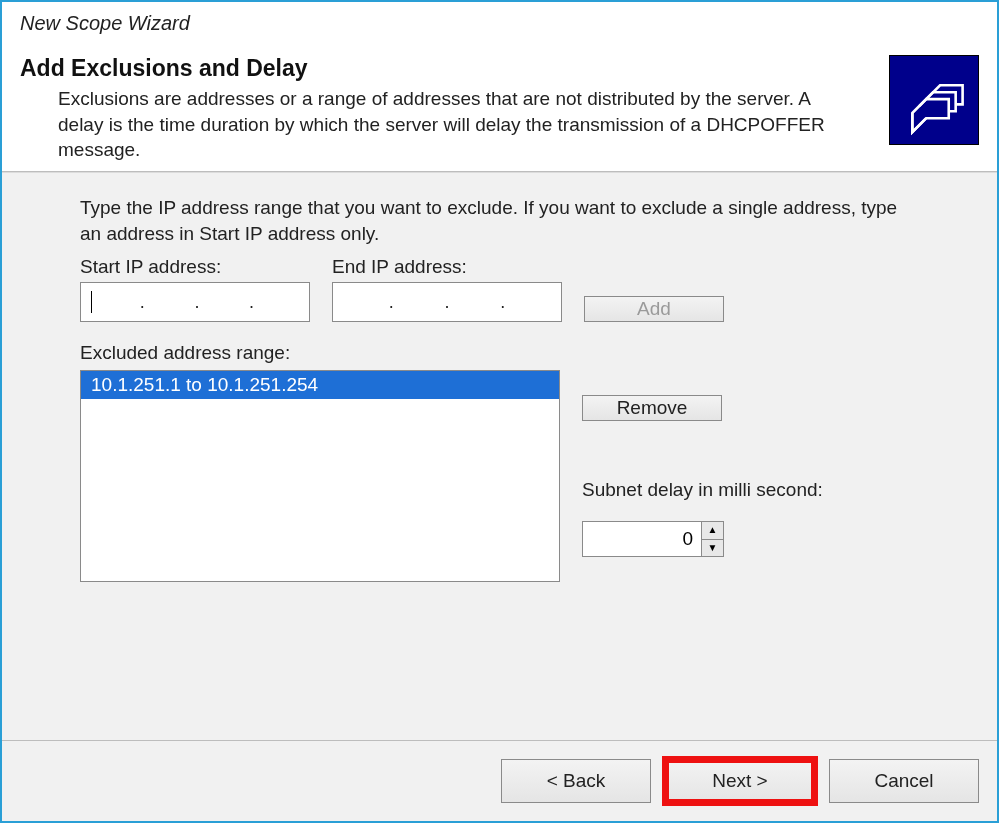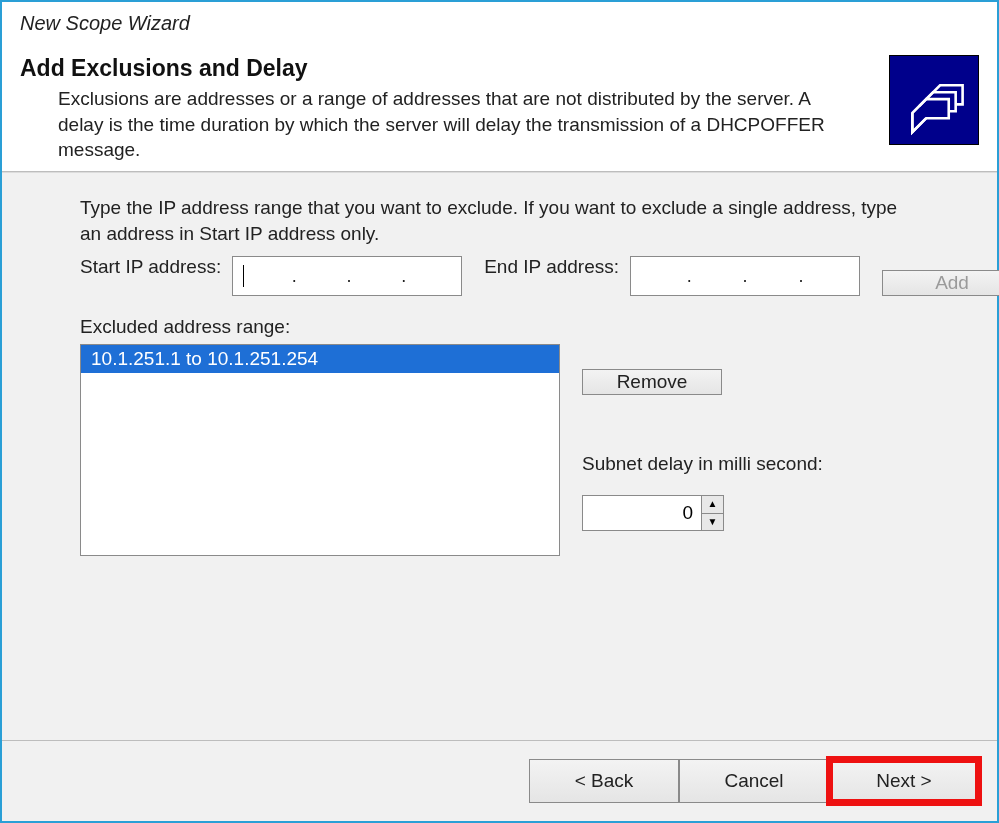--- a/index.html
+++ b/index.html
@@ -49,21 +49,21 @@
     flex: 1 1 auto;
     background: #f1f1f1;
     padding: 22px 18px 10px 78px;
     border-top: 1px solid #dcdcdc;
   }
   .instruction {
     font-size: 19px; color: #222; line-height: 1.35;
     max-width: 820px; margin-bottom: 10px;
   }
   .ip-row { display: flex; align-items: flex-end; gap: 22px; margin-bottom: 20px; }
-  .ip-col { display: flex; flex-direction: row; gap: 11px; }
+  .ip-col { display: flex; flex-direction: column; }
   .field-label { font-size: 19px; color: #222; margin-bottom: 4px; white-space: nowrap; }
   .ip-input {
     width: 230px; height: 40px;
     background: #fff;
     border: 1px solid #8a8a8a;
     display: flex; align-items: center; justify-content: space-around;
     font-size: 18px; color: #222;
     padding: 0 8px;
   }
   .ip-input .oct {
@@ -115,21 +115,21 @@
     font-size: 10px; line-height: 1; cursor: pointer;
     border-bottom: 1px solid #8a8a8a;
     padding: 0;
   }
   .spin-btns button:last-child { border-bottom: none; }
 
   .footer {
     border-top: 1px solid #bdbdbd;
     background: #f1f1f1;
     padding: 18px 18px 18px 18px;
-    display: flex; justify-content: flex-end; 
+    display: flex; justify-content: flex-end; gap: 14px;
   }
   .footer .btn { min-width: 150px; height: 44px; }
   .highlight {
     outline: 3px solid #e11; outline-offset: 0;
     box-shadow: 0 0 0 3px #e11 inset;
     border: 1px solid #e11;
   }
 </style>
 </head>
 <body>
@@ -206,17 +206,17 @@
             <button>▼</button>
           </div>
         </div>
       </div>
     </div>
 
   </div>
 
   <div class="footer">
     <button class="btn">&lt; Back</button>
+    <button class="btn highlight">Next &gt;</button>
     <button class="btn">Cancel</button>
-    <button class="btn highlight">Next &gt;</button>
   </div>
 
 </div>
 
 </body></html>

